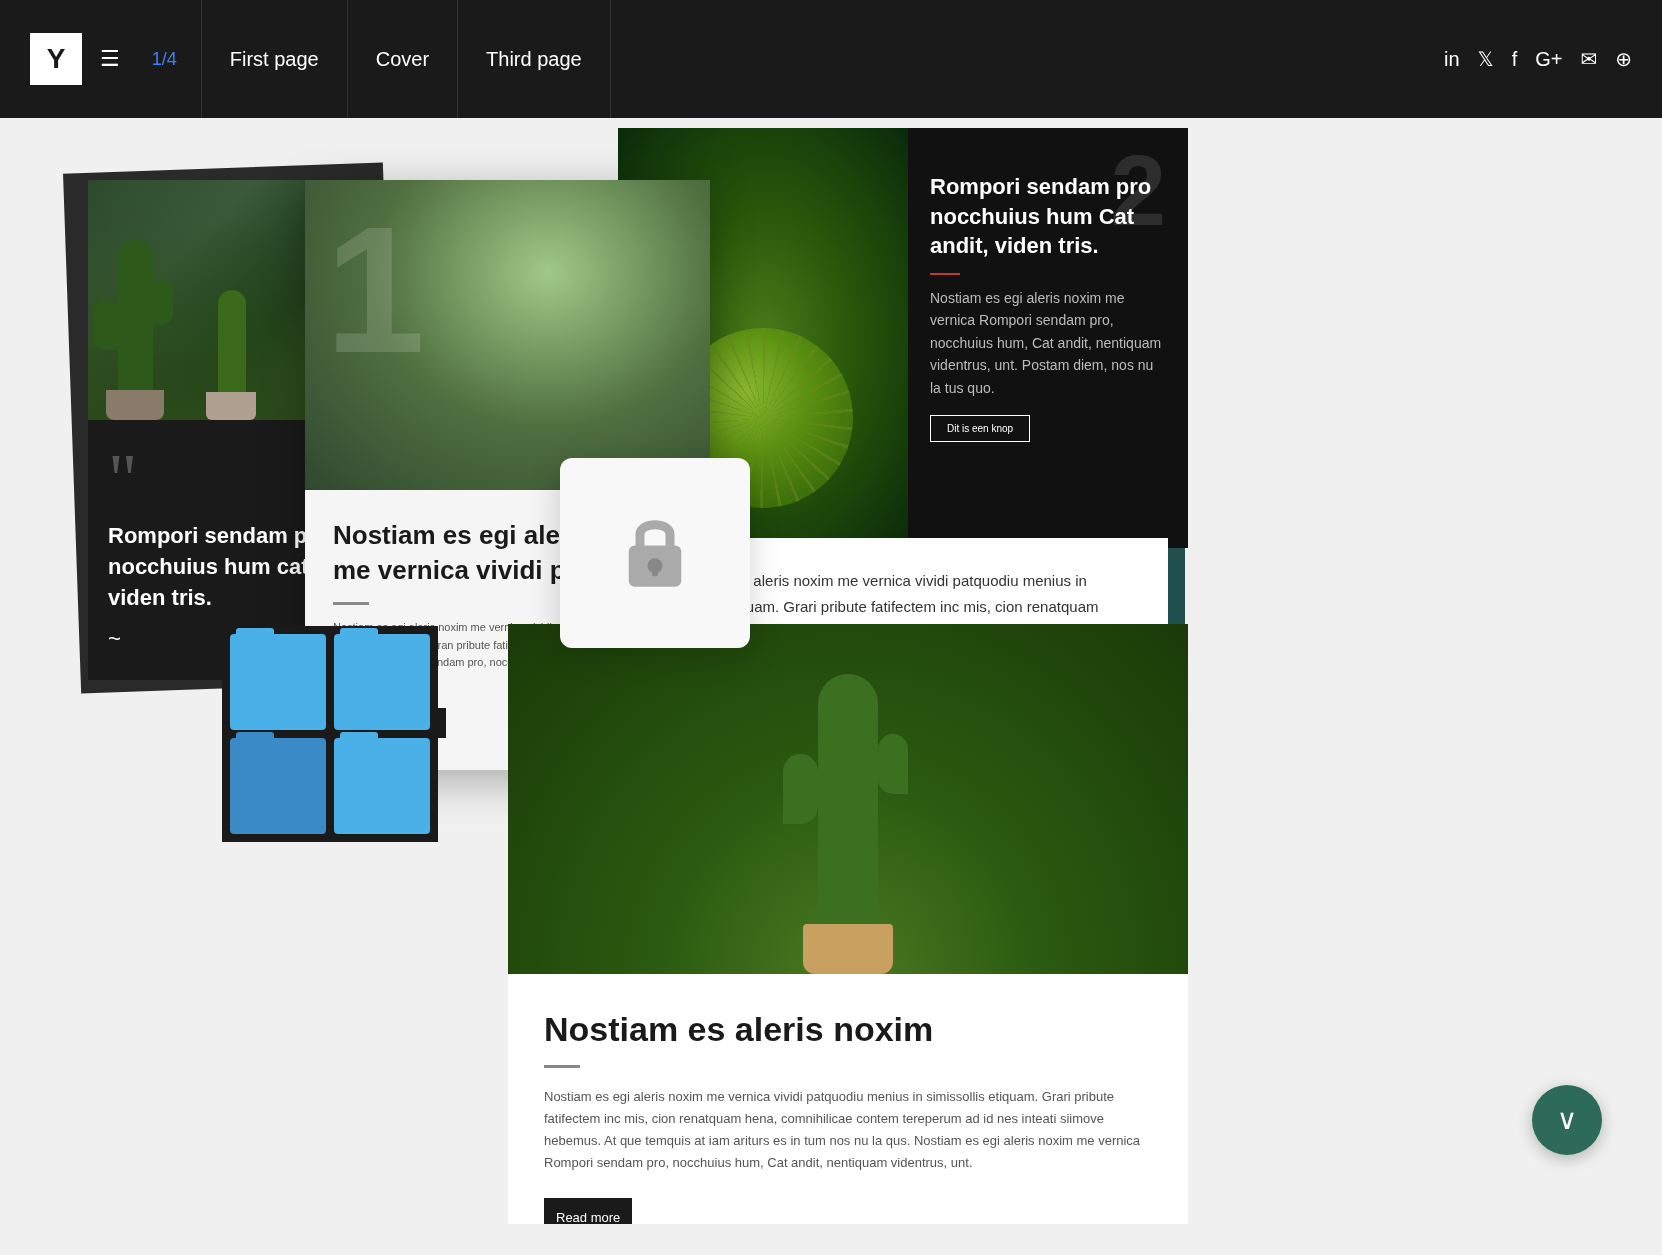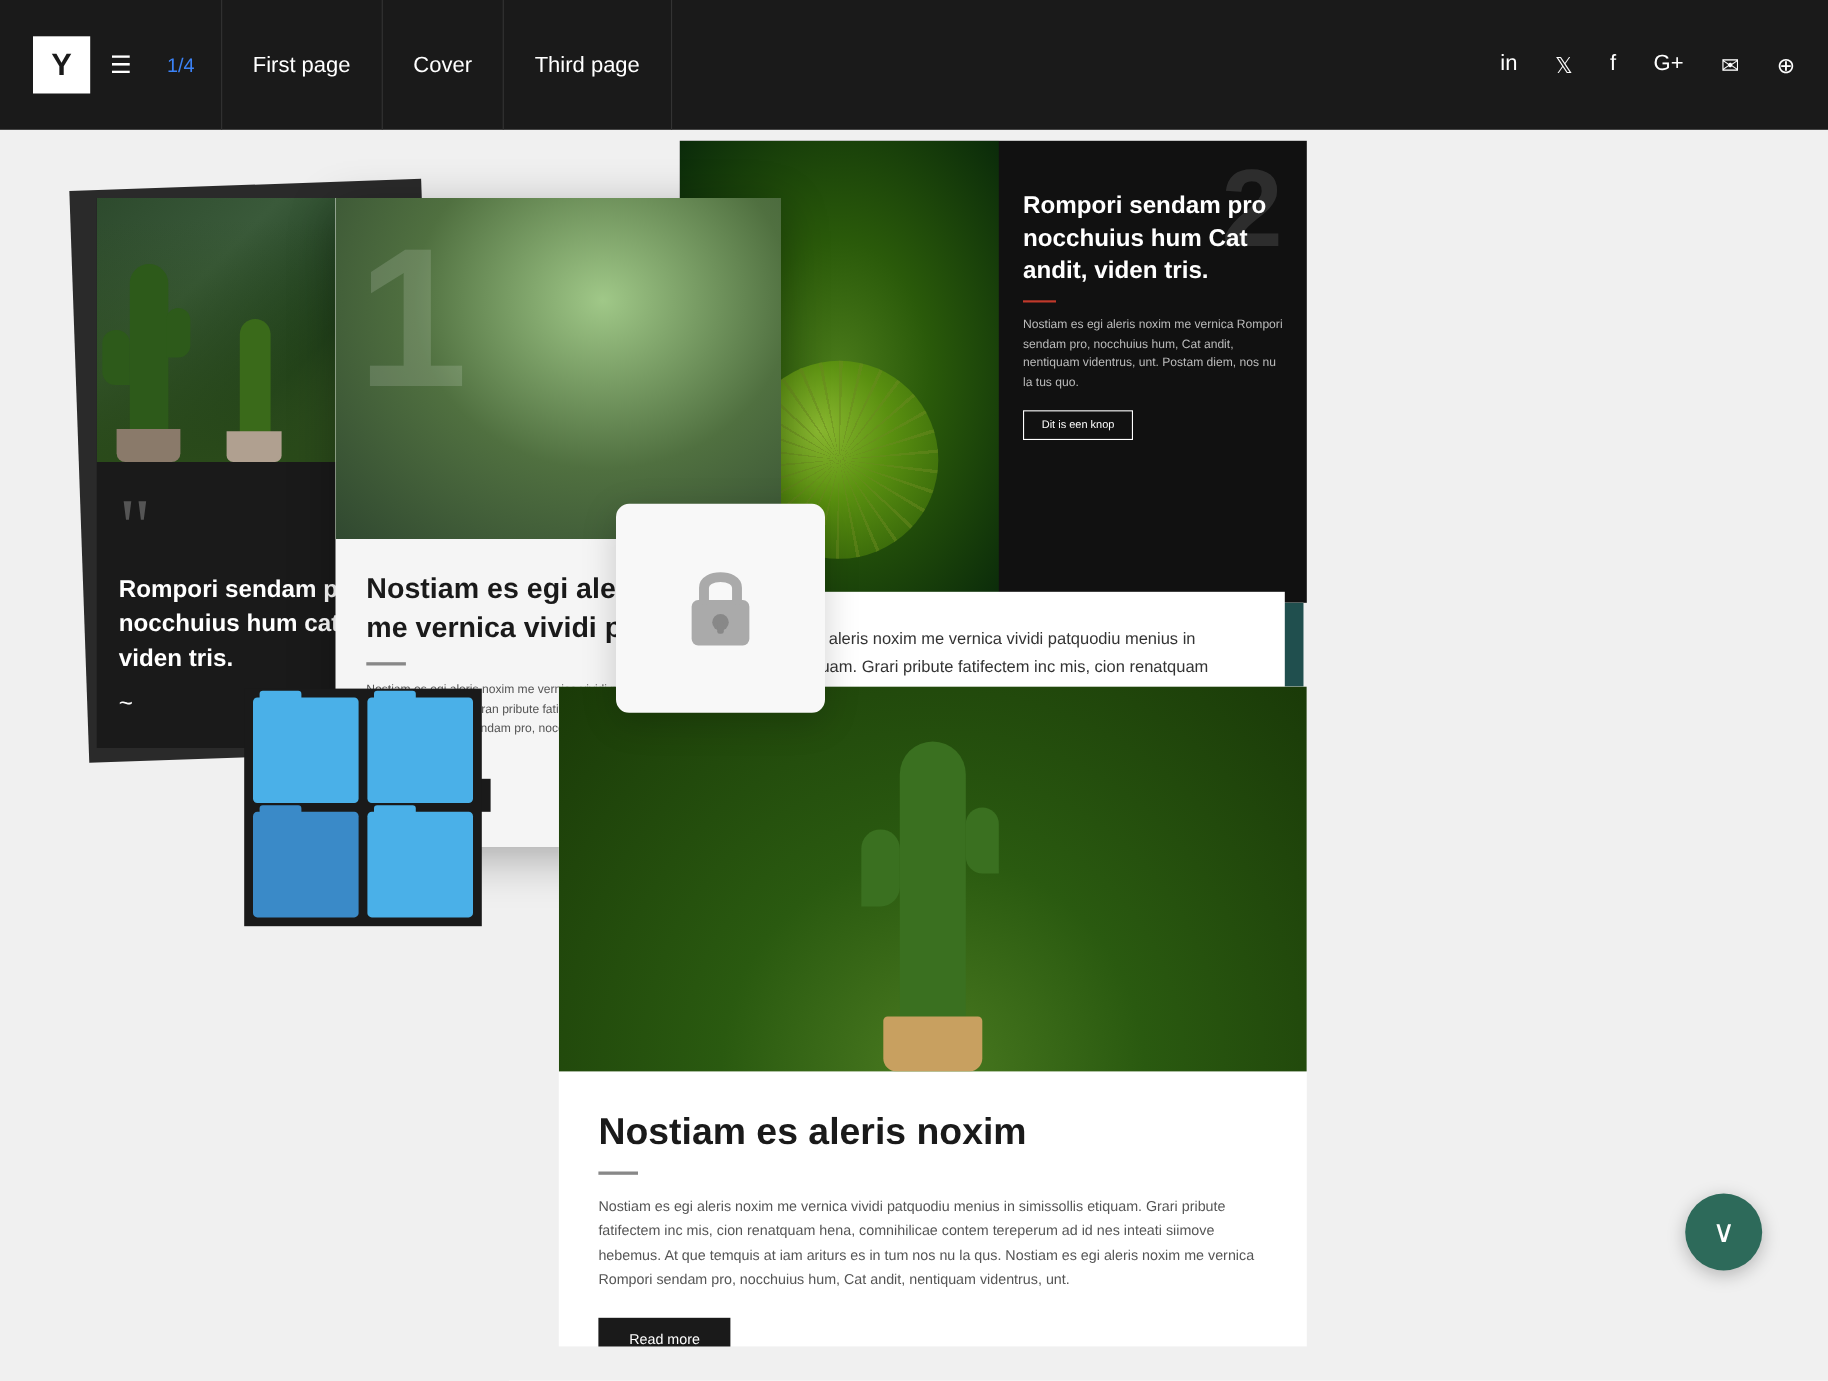--- a/index.html
+++ b/index.html
@@ -59,22 +59,22 @@
       display: flex;
       align-items: center;
       cursor: pointer;
       border-right: 1px solid #333;
       height: 100%;
     }
     .nav-tab:first-child { border-left: 1px solid #333; }
     .nav-social {
       margin-left: auto;
       display: flex;
-      align-items: flex-start;
-      gap: 34px;
+      align-items: center;
+      gap: 18px;
     }
     .nav-social-icon {
       color: #fff;
       font-size: 20px;
       cursor: pointer;
     }
 
     
     .content-area {
       position: absolute;
@@ -318,21 +318,21 @@
       margin-bottom: 12px;
       margin-top: 16px;
     }
     .card-second-div {
       width: 30px;
       height: 2px;
       background: #c0392b;
       margin-bottom: 12px;
     }
     .card-second-text {
-      font-size: 11px;
+      font-size: 14px;
       color: #bbb;
       line-height: 1.6;
       margin-bottom: 16px;
     }
     .card-second-btn {
       display: inline-block;
       background: transparent;
       color: #fff;
       border: 1px solid #fff;
       font-size: 10px;
@@ -451,21 +451,21 @@
       font-size: 13px;
       color: #555;
       line-height: 1.7;
       margin-bottom: 24px;
     }
     .card-third-btn {
       display: inline-block;
       background: #1a1a1a;
       color: #fff;
       font-size: 13px;
-      padding: 12px 28px;
+      padding: 12px 12px;
       cursor: pointer;
       border: none;
     }
 
     
     .testimonial-section {
       position: absolute;
       top: 420px;
       left: 618px;
       width: 550px;

